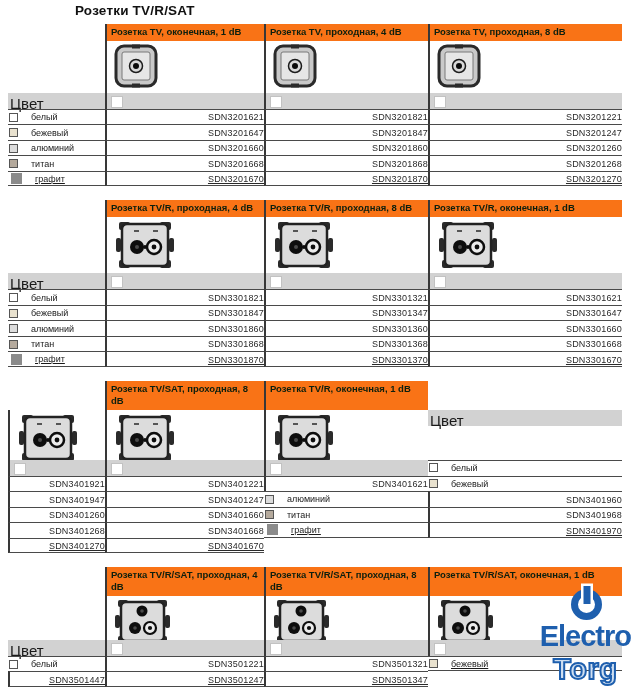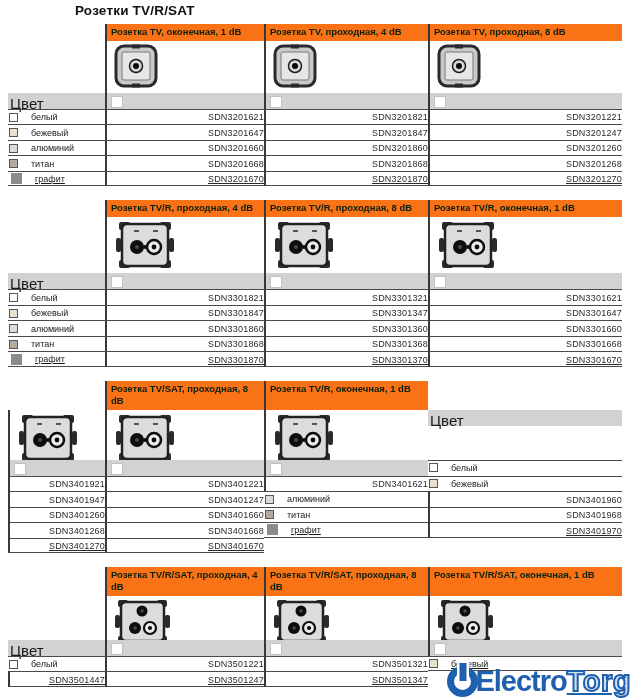--- a/index.html
+++ b/index.html
@@ -82,23 +82,24 @@
     border: 1px solid #555;
     flex: 0 0 auto;
   }
   .sw.solid {
     width: 11px; height: 11px;
     border: none;
     margin-left: 2px;
   }
   .watermark {
     position: absolute;
-    right: 2px; bottom: 2px;
+    right: 2px; bottom: 14px;
     display: flex; align-items: center;
     z-index: 5;
+    flex-direction: column;
   }
   .pwr {
     position: relative;
     width: 31px; height: 31px;
     border: 7px solid #1e5fae;
     border-radius: 50%;
     margin-right: -3px;
     background: transparent;
     flex: 0 0 auto;
   }
@@ -112,21 +113,20 @@
   }
   .wm-bold {
     font-size: 29px; font-weight: bold;
     color: #1e5fae; letter-spacing: -1px;
   }
   .wm-outline {
     font-size: 29px; font-weight: bold;
     color: #cfdff1;
     -webkit-text-stroke: 2px #1e5fae;
     letter-spacing: 0.5px;
-    text-decoration: underline;
   }
 </style>
 </head>
 <body>
 
 <div class="page">
   <h1 class="title">Розетки TV/R/SAT</h1>
   <div>
       <div class="sec sec-0">
         <div class="cell"></div>

